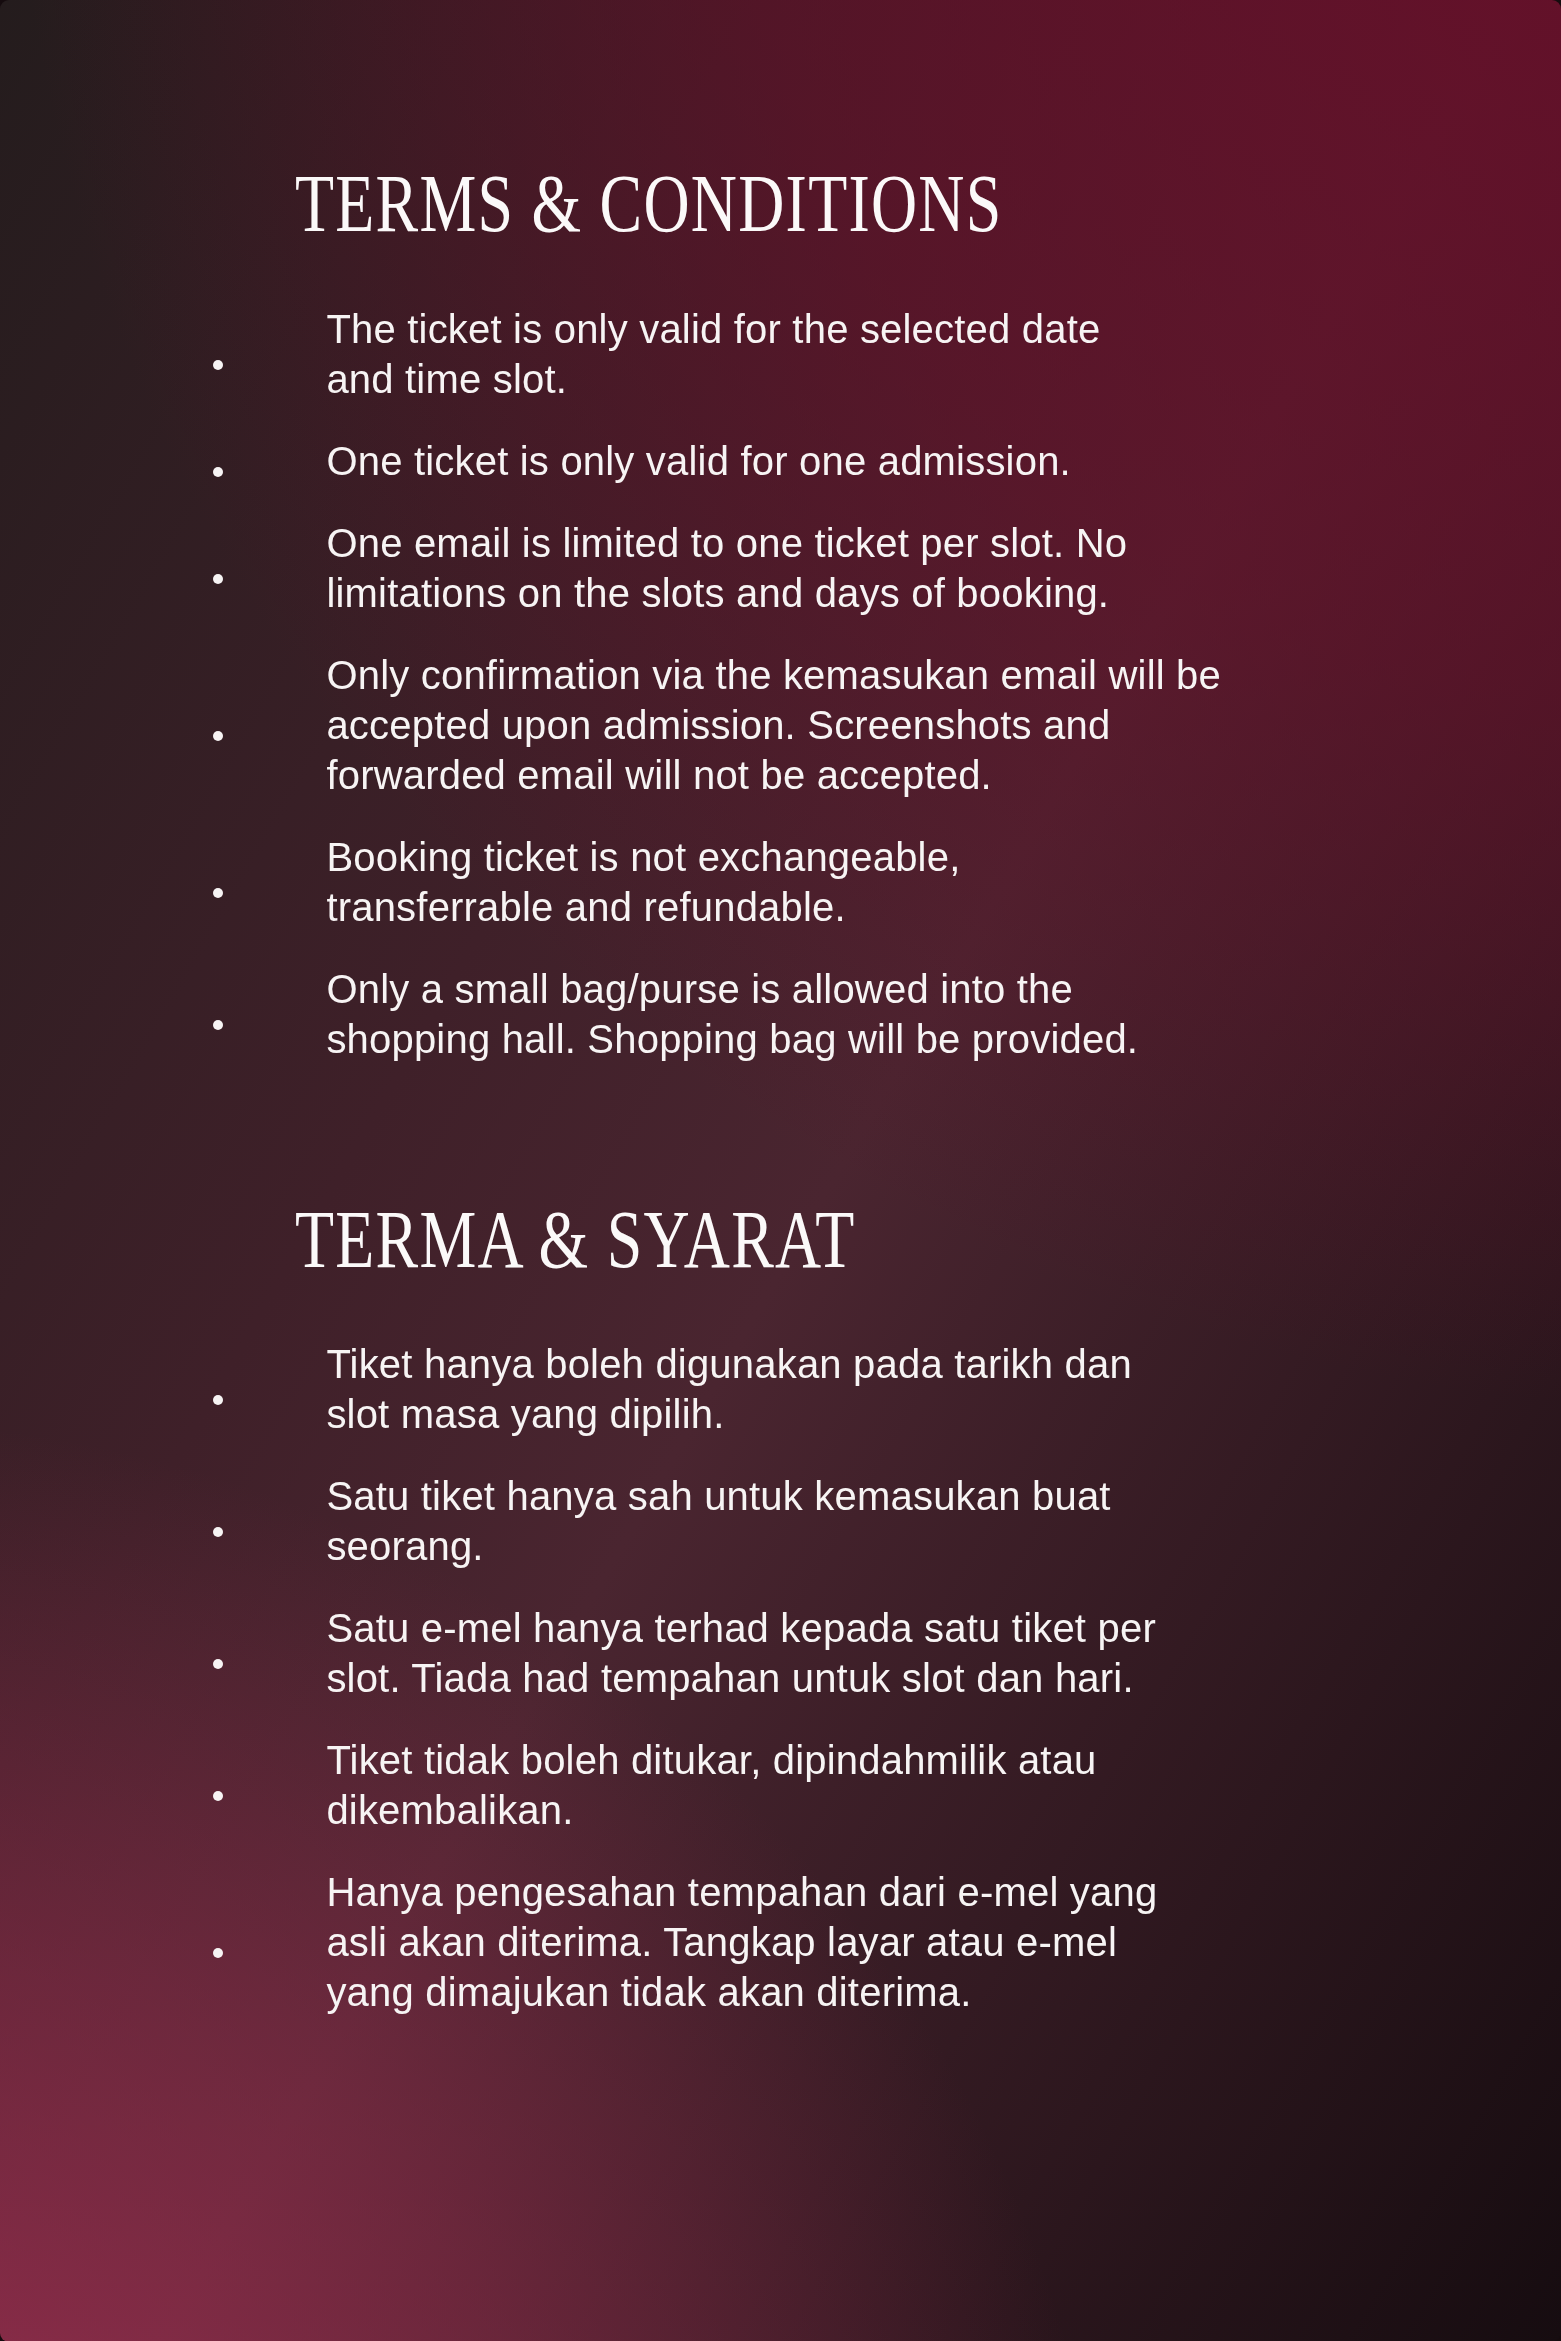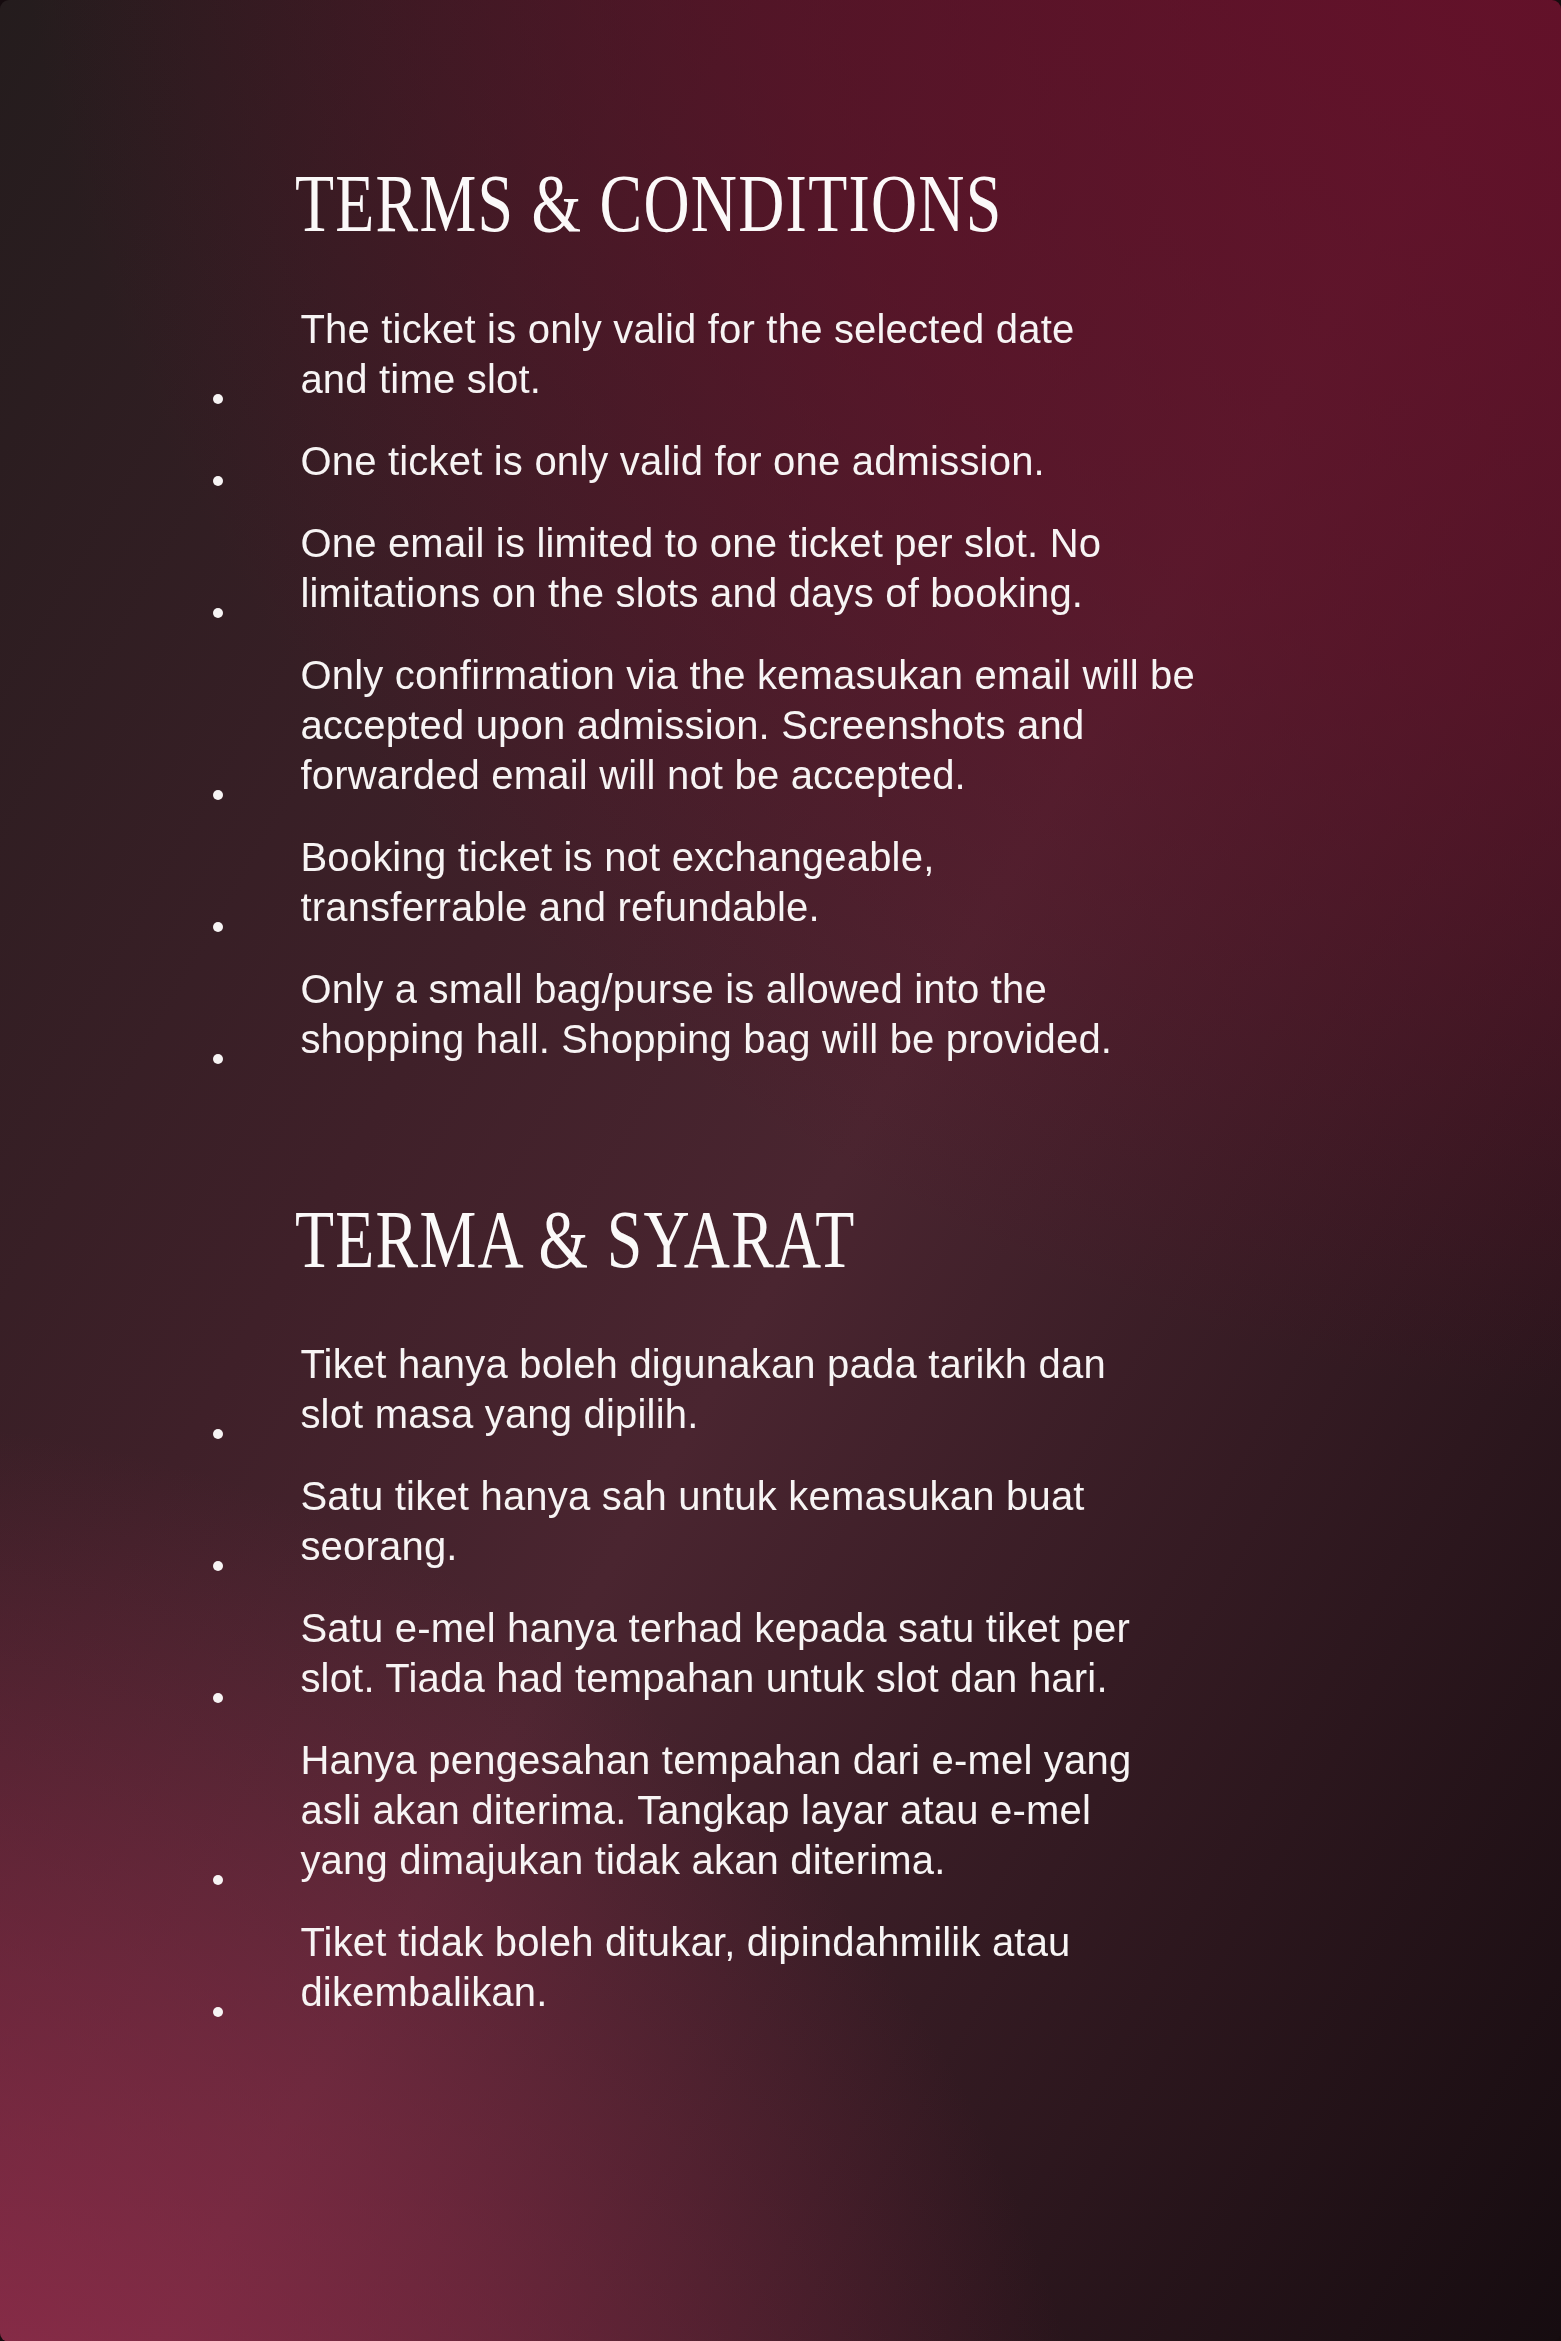--- a/index.html
+++ b/index.html
@@ -45,22 +45,23 @@
   ul.tnc-list {
     list-style: none;
     margin: 0;
     padding: 0 0 0 213px;
   }
   #list-en { margin-top: 59px; }
   #list-my { margin-top: 58px; }
 
   ul.tnc-list li {
     display: flex;
-    align-items: flex-end;
+    align-items: center;
     margin-bottom: 32px;
+    gap: 26px;
   }
   ul.tnc-list li:last-child { margin-bottom: 0; }
 
   .dot {
     flex: 0 0 10.4px;
     width: 10.4px;
     height: 10.4px;
     margin-top: 22.5px;
     margin-right: 77px;
     border-radius: 50%;
@@ -127,25 +128,25 @@
       <span class="item-text">Satu tiket hanya sah untuk kemasukan buat
 seorang.</span>
     </li>
     <li>
       <span class="dot"></span>
       <span class="item-text">Satu e-mel hanya terhad kepada satu tiket per
 slot. Tiada had tempahan untuk slot dan hari.</span>
     </li>
     <li>
       <span class="dot"></span>
+      <span class="item-text">Tiket tidak boleh ditukar, dipindahmilik atau
+dikembalikan.</span>
+    </li>
+    <li>
+      <span class="dot"></span>
       <span class="item-text">Hanya pengesahan tempahan dari e-mel yang
 asli akan diterima. Tangkap layar atau e-mel
 yang dimajukan tidak akan diterima.</span>
-    </li>
-    <li>
-      <span class="dot"></span>
-      <span class="item-text">Tiket tidak boleh ditukar, dipindahmilik atau
-dikembalikan.</span>
     </li>
   </ul>
 
 </div>
 
 
 </body></html>

